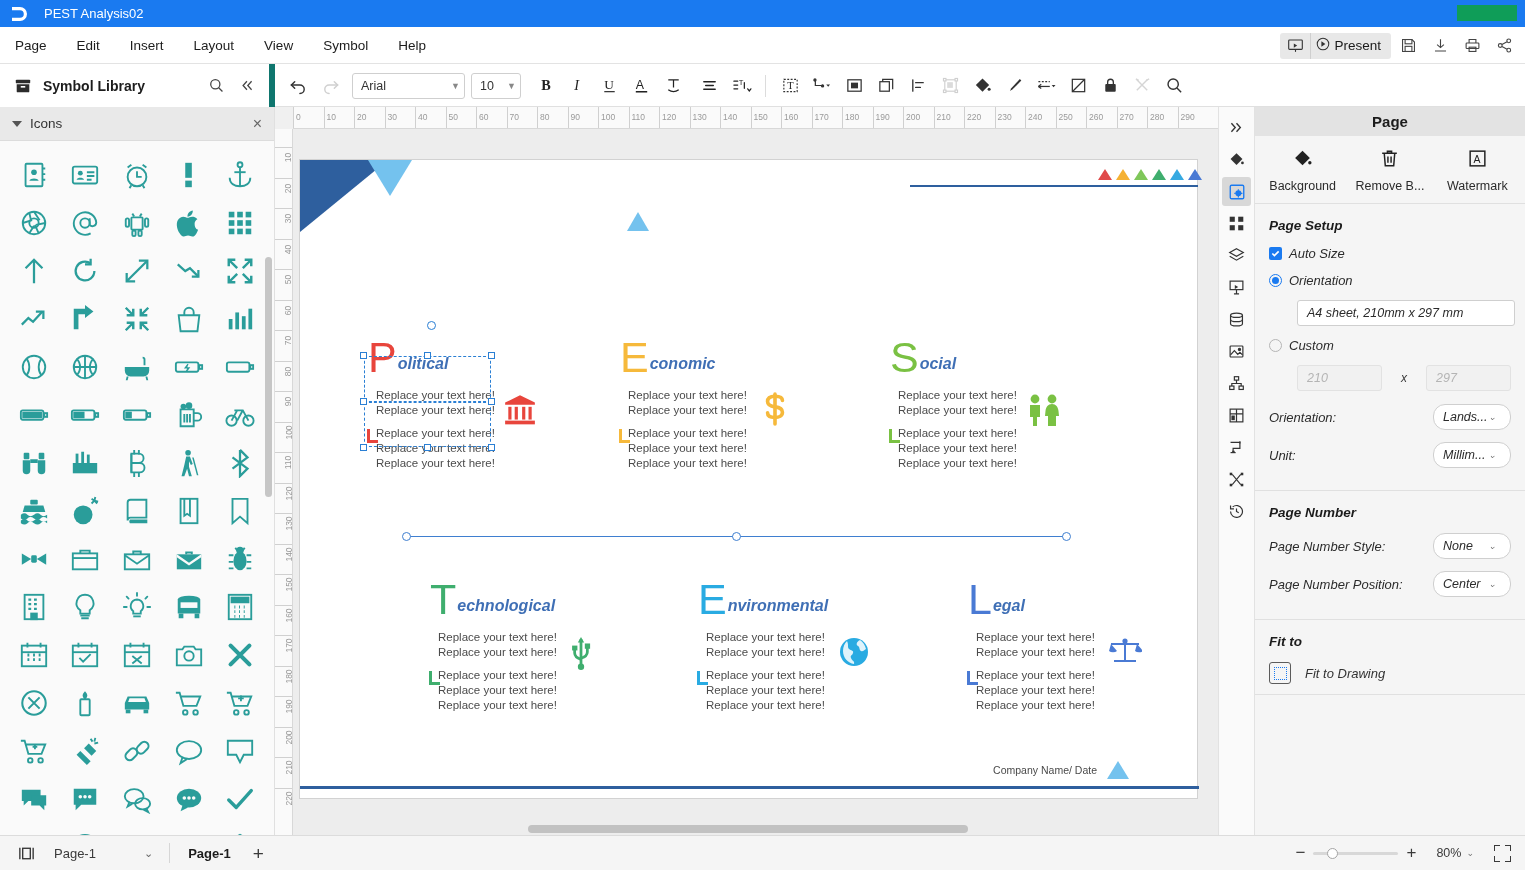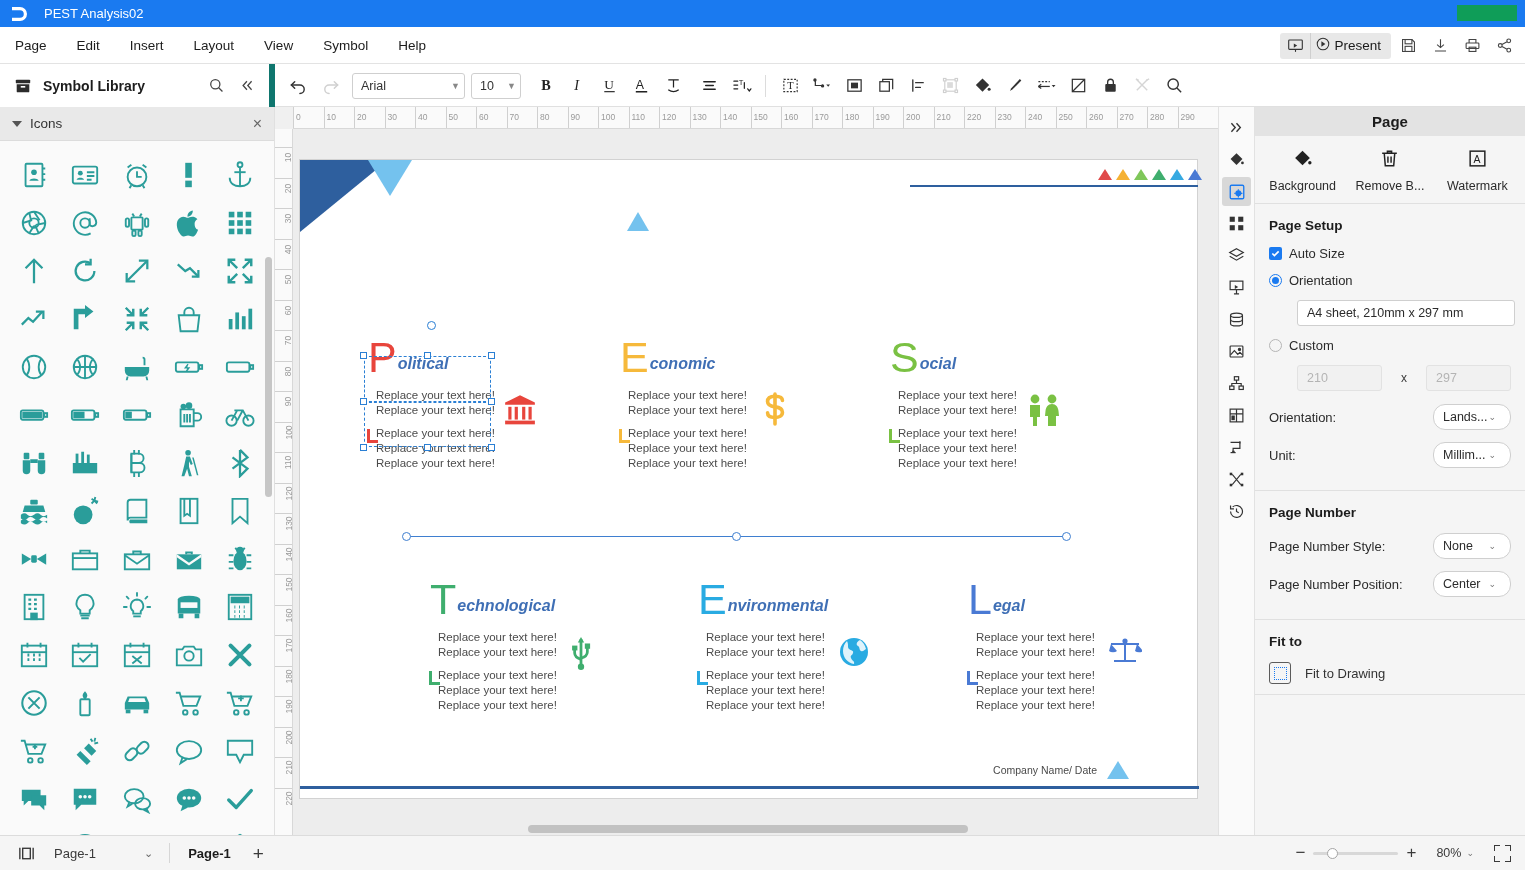--- a/index.html
+++ b/index.html
@@ -146,21 +146,21 @@
   .rail-btn{ width:29px;height:29px;display:flex;align-items:center;justify-content:center;border-radius:3px;color:#3c3c3c;}
   .rail-btn.active{ background:#d8d8d8; color:#1a7af0;}
 
   
   .rightpanel{ position:absolute; right:0; top:107px; width:270px; bottom:35px;
                background:#f5f5f5; overflow:hidden;}
   .rp-head{ height:29px; background:#e3e3e3; display:flex; align-items:center; justify-content:center;
             font-weight:bold; font-size:15px; color:#1c1c1c;}
   .rp-actions{ display:flex; padding:12px 4px 10px 4px; border-bottom:1px solid #e0e0e0;}
   .rp-act{ flex:1; display:flex; flex-direction:column; align-items:center; gap:7px; font-size:12.5px; color:#2b2b2b;}
-  .rp-sec{ padding:14px 14px 4px 14px; }
+  .rp-sec{ padding:14px 14px 4px 14px;font-style:italic; }
   .rp-sec-title{ font-weight:bold; font-size:13.5px; color:#1c1c1c; margin-bottom:13px;}
   .rp-row{ display:flex; align-items:center; margin-bottom:12px; font-size:13px; color:#2b2b2b;}
   .cb{ width:13px;height:13px;border-radius:2px;background:#1a7af0;display:inline-flex;
        align-items:center;justify-content:center;margin-right:7px;}
   .cb svg{display:block;}
   .rb{ width:13px;height:13px;border-radius:50%;border:1.5px solid #1a7af0;margin-right:7px;
        display:inline-flex;align-items:center;justify-content:center;}
   .rb i{ width:7px;height:7px;border-radius:50%;background:#1a7af0; display:block;}
   .rb.off{ border-color:#b5b5b5;}
   .txtin{ width:218px; height:26px; border:1px solid #cfcfcf; border-radius:3px; background:#fff;

